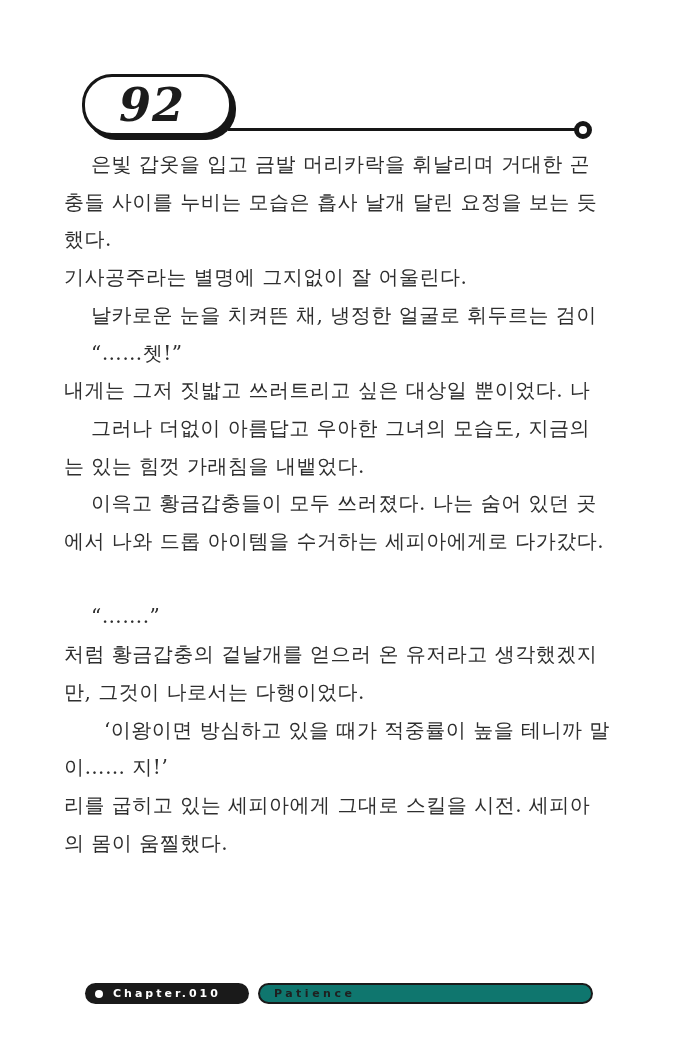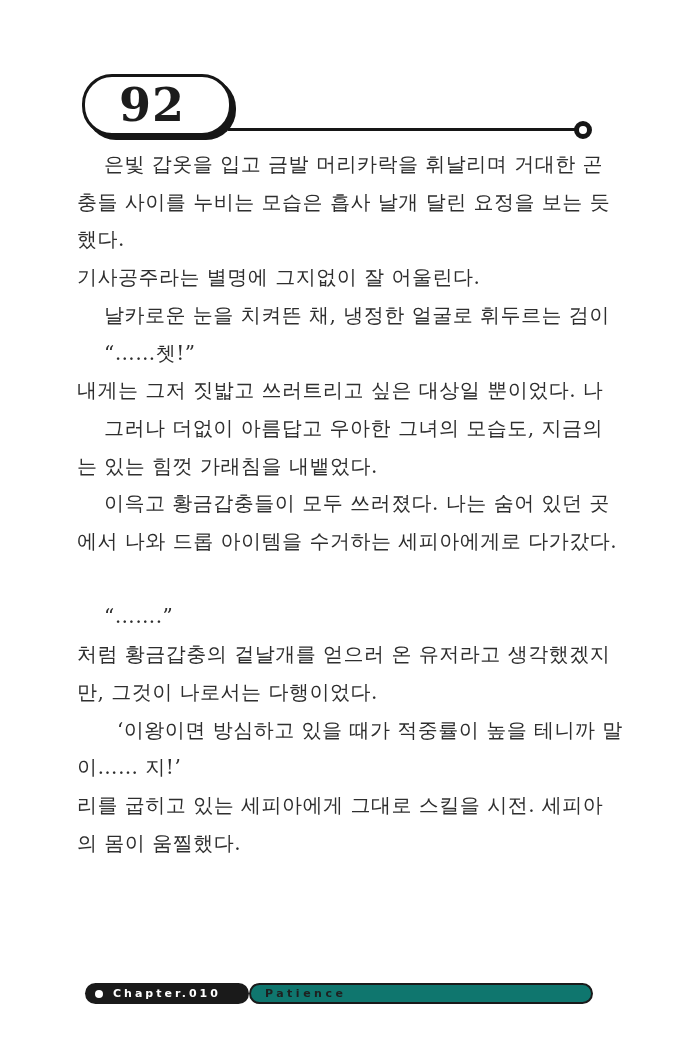--- a/index.html
+++ b/index.html
@@ -29,20 +29,21 @@
     border: 3px solid #161616;
     border-radius: 30px;
     box-shadow: 4px 4px 0 0 #161616;
     display: flex;
     align-items: center;
     justify-content: center;
     z-index: 2;
   }
   .page-number {
     font-family: "DejaVu Serif", serif;
+    font-style: italic;
     font-weight: bold;
     font-size: 46px;
     line-height: 1;
     color: #1c1c1c;
     padding-right: 10px;
     letter-spacing: 1px;
   }
   .header-rule {
     position: absolute;
     left: 228px;
@@ -61,42 +62,42 @@
     box-sizing: border-box;
     border: 5px solid #161616;
     border-radius: 50%;
     background: #ffffff;
     z-index: 1;
   }
 
   
   .text-block {
     position: absolute;
-    left: 77px;
+    left: 64px;
     top: 146px;
     width: 522px;
     font-size: 20px;
     line-height: 37.7px;
     letter-spacing: 0.5px;
     color: #2e2e2e;
   }
   .text-line { white-space: nowrap; }
   .text-line.indent-1 { padding-left: 27px; }
   .text-line.indent-2 { padding-left: 40px; }
 
   
   .footer {
     position: absolute;
     left: 85px;
     right: 82px;
     top: 983px;
     height: 21px;
     display: flex;
     align-items: stretch;
-    gap: 0;
+    gap: 9px;
     font-family: "DejaVu Sans", sans-serif;
     font-size: 11px;
     font-weight: bold;
   }
   .chapter-pill {
     background: #1a1a1a;
     color: #ffffff;
     border-radius: 12px;
     display: flex;
     align-items: center;

